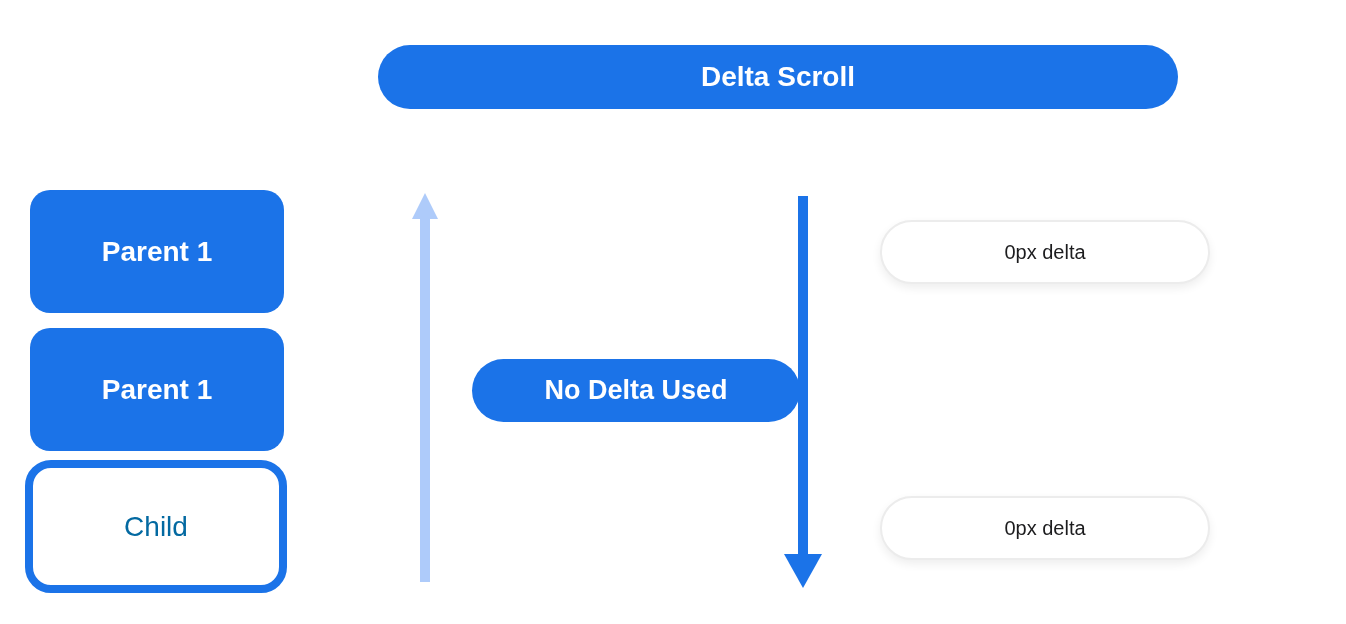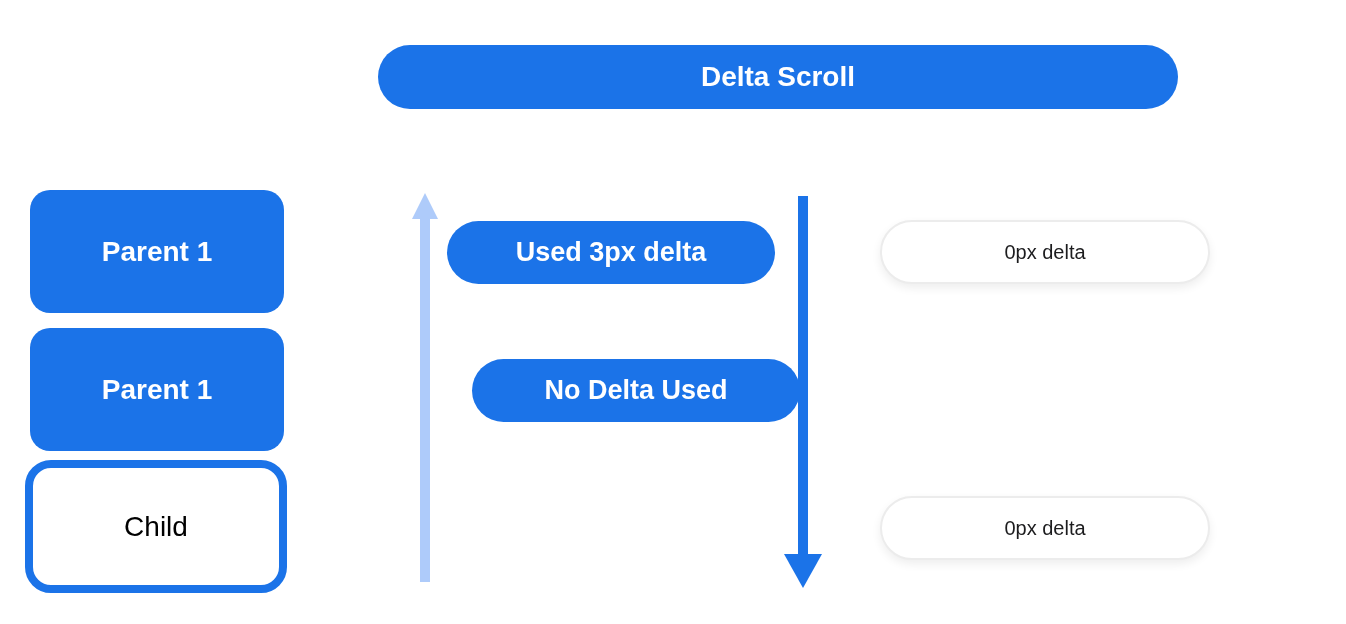--- a/index.html
+++ b/index.html
@@ -51,21 +51,21 @@
     font-size: 28px;
   }
   .parent2-box { top: 190px; }
   .parent1-box { top: 328px; }
   .child-box {
     left: 25px; top: 460px;
     width: 262px; height: 133px;
     border-radius: 26px;
     border: 8px solid #1b73e8;
     background: #ffffff;
-    color: #000000;
+    color: #0369a1;
     font-weight: 500;
     font-size: 28px;
   }
   
   .used-delta-pill {
     left: 447px; top: 221px;
     width: 328px; height: 63px;
     border-radius: 32px;
     font-size: 27px;
   }
@@ -134,21 +134,20 @@
 
   <div class="node blue-fill parent-box parent1-box">Parent 1</div>
 
   <div class="node child-box">Child</div>
 
   <div class="arrow arrow-up">
     <div class="head"></div>
     <div class="shaft"></div>
   </div>
 
-  <div class="node blue-fill used-delta-pill">Used 3px delta</div>
 
   <div class="node blue-fill no-delta-pill">No Delta Used</div>
 
   <div class="arrow arrow-down">
     <div class="shaft"></div>
     <div class="head"></div>
   </div>
 
   <div class="node white-pill zero-pill zero-pill-top">0px delta</div>
 

